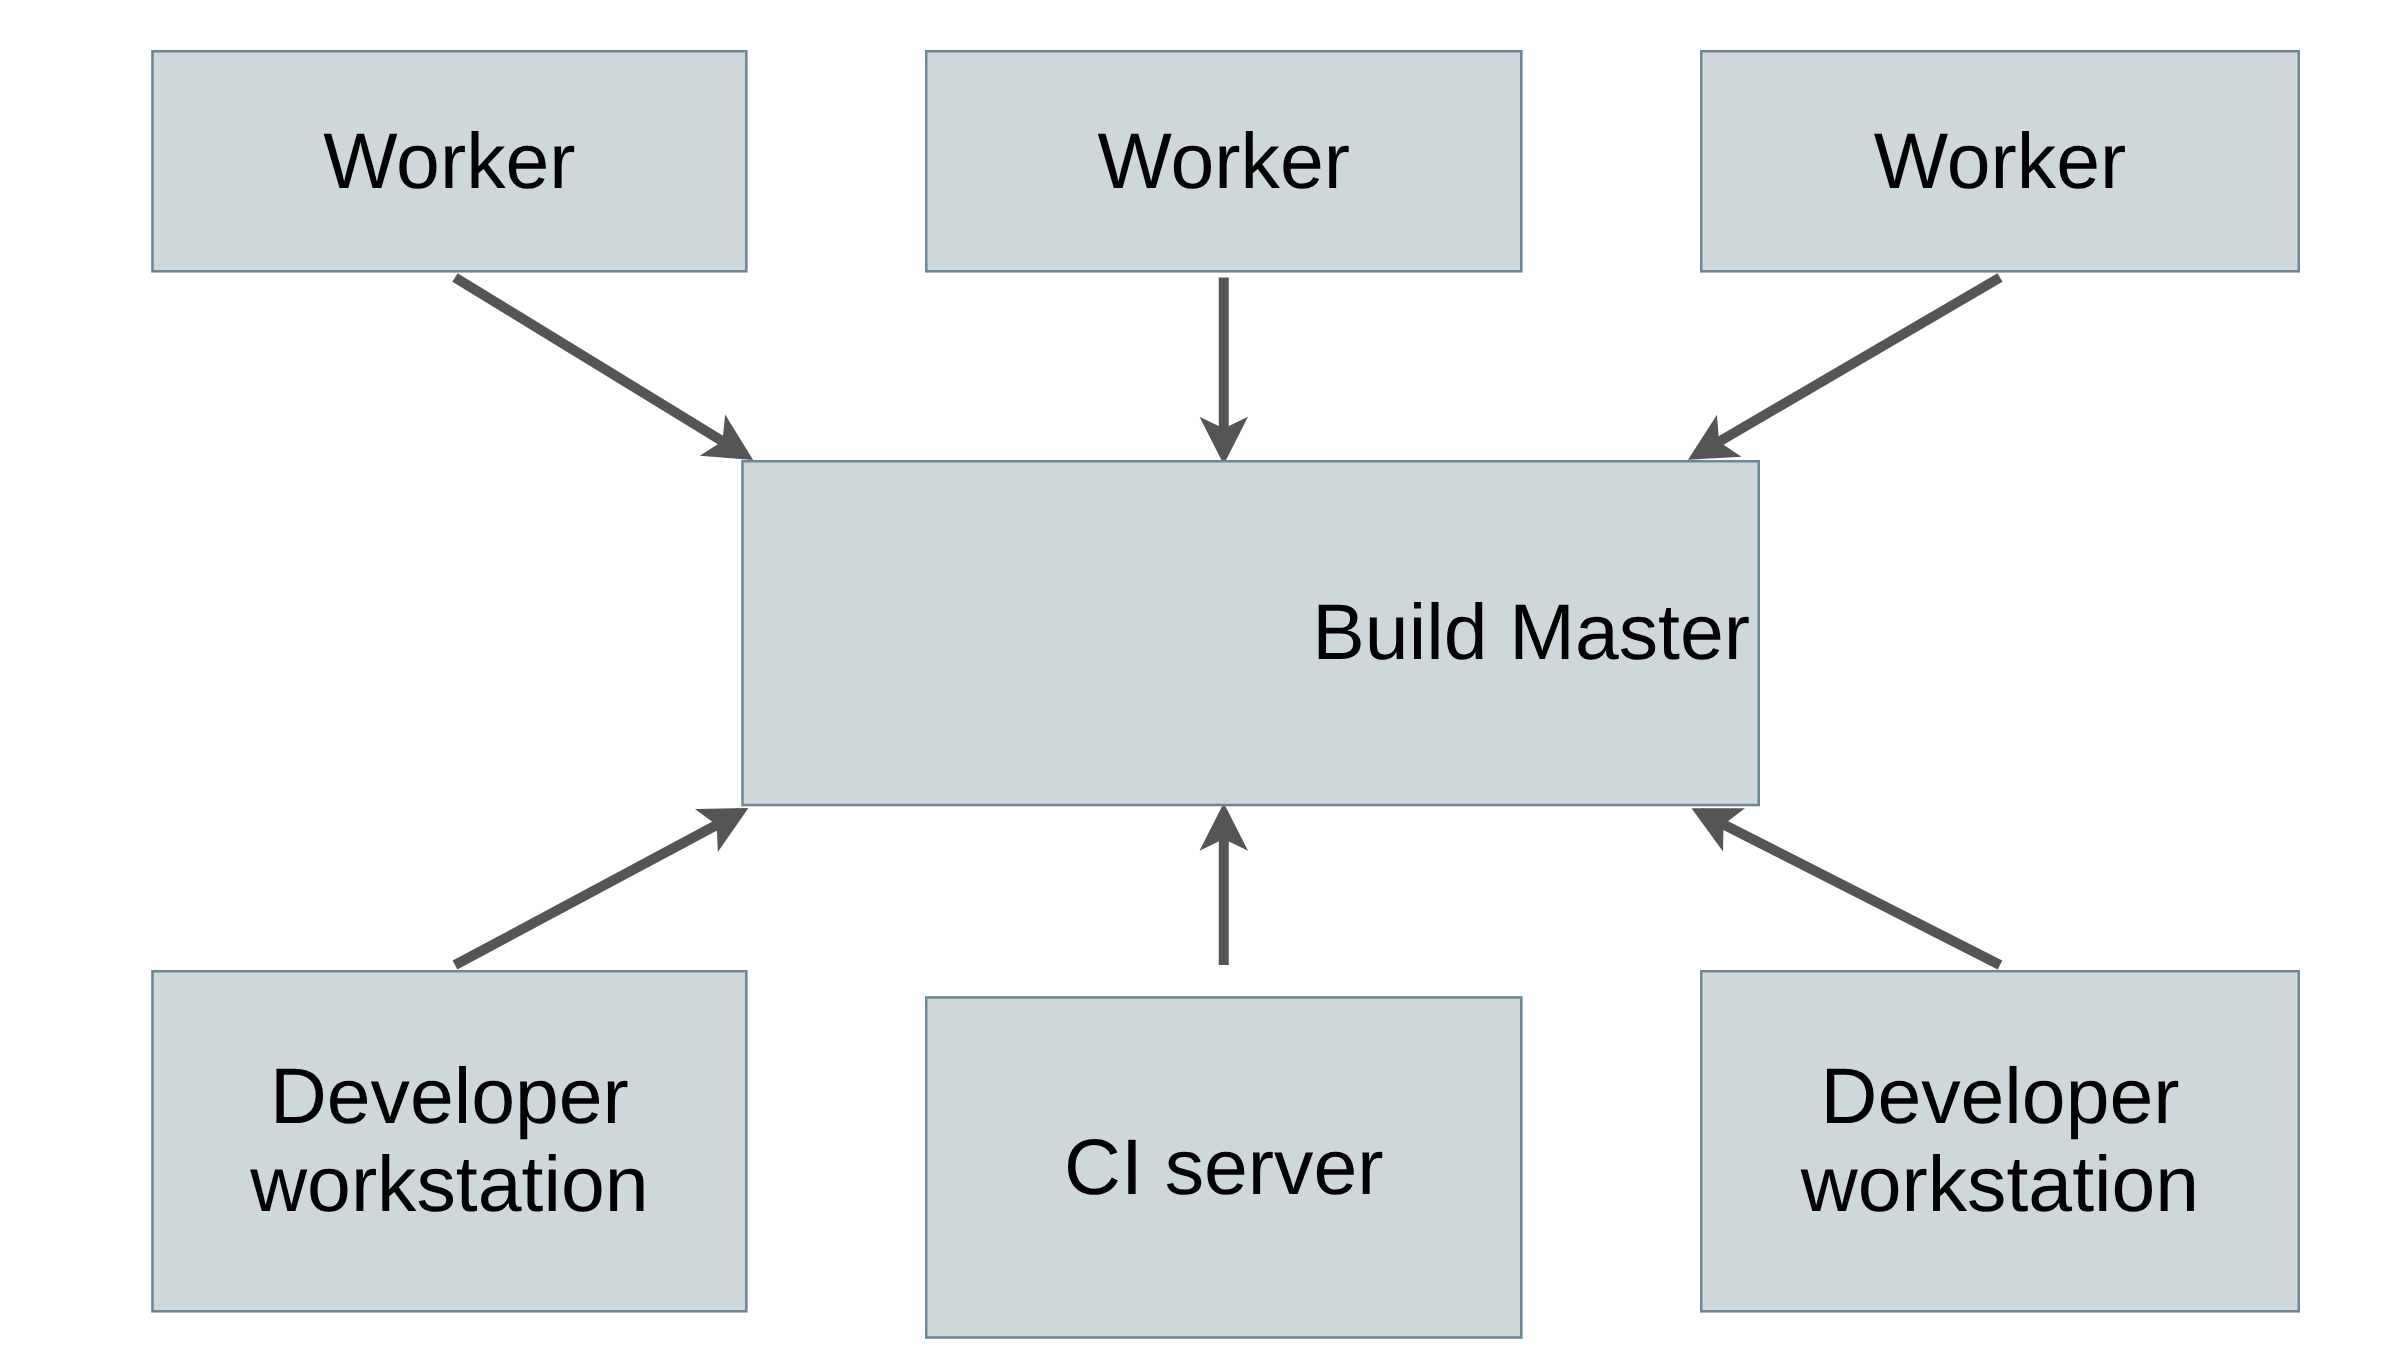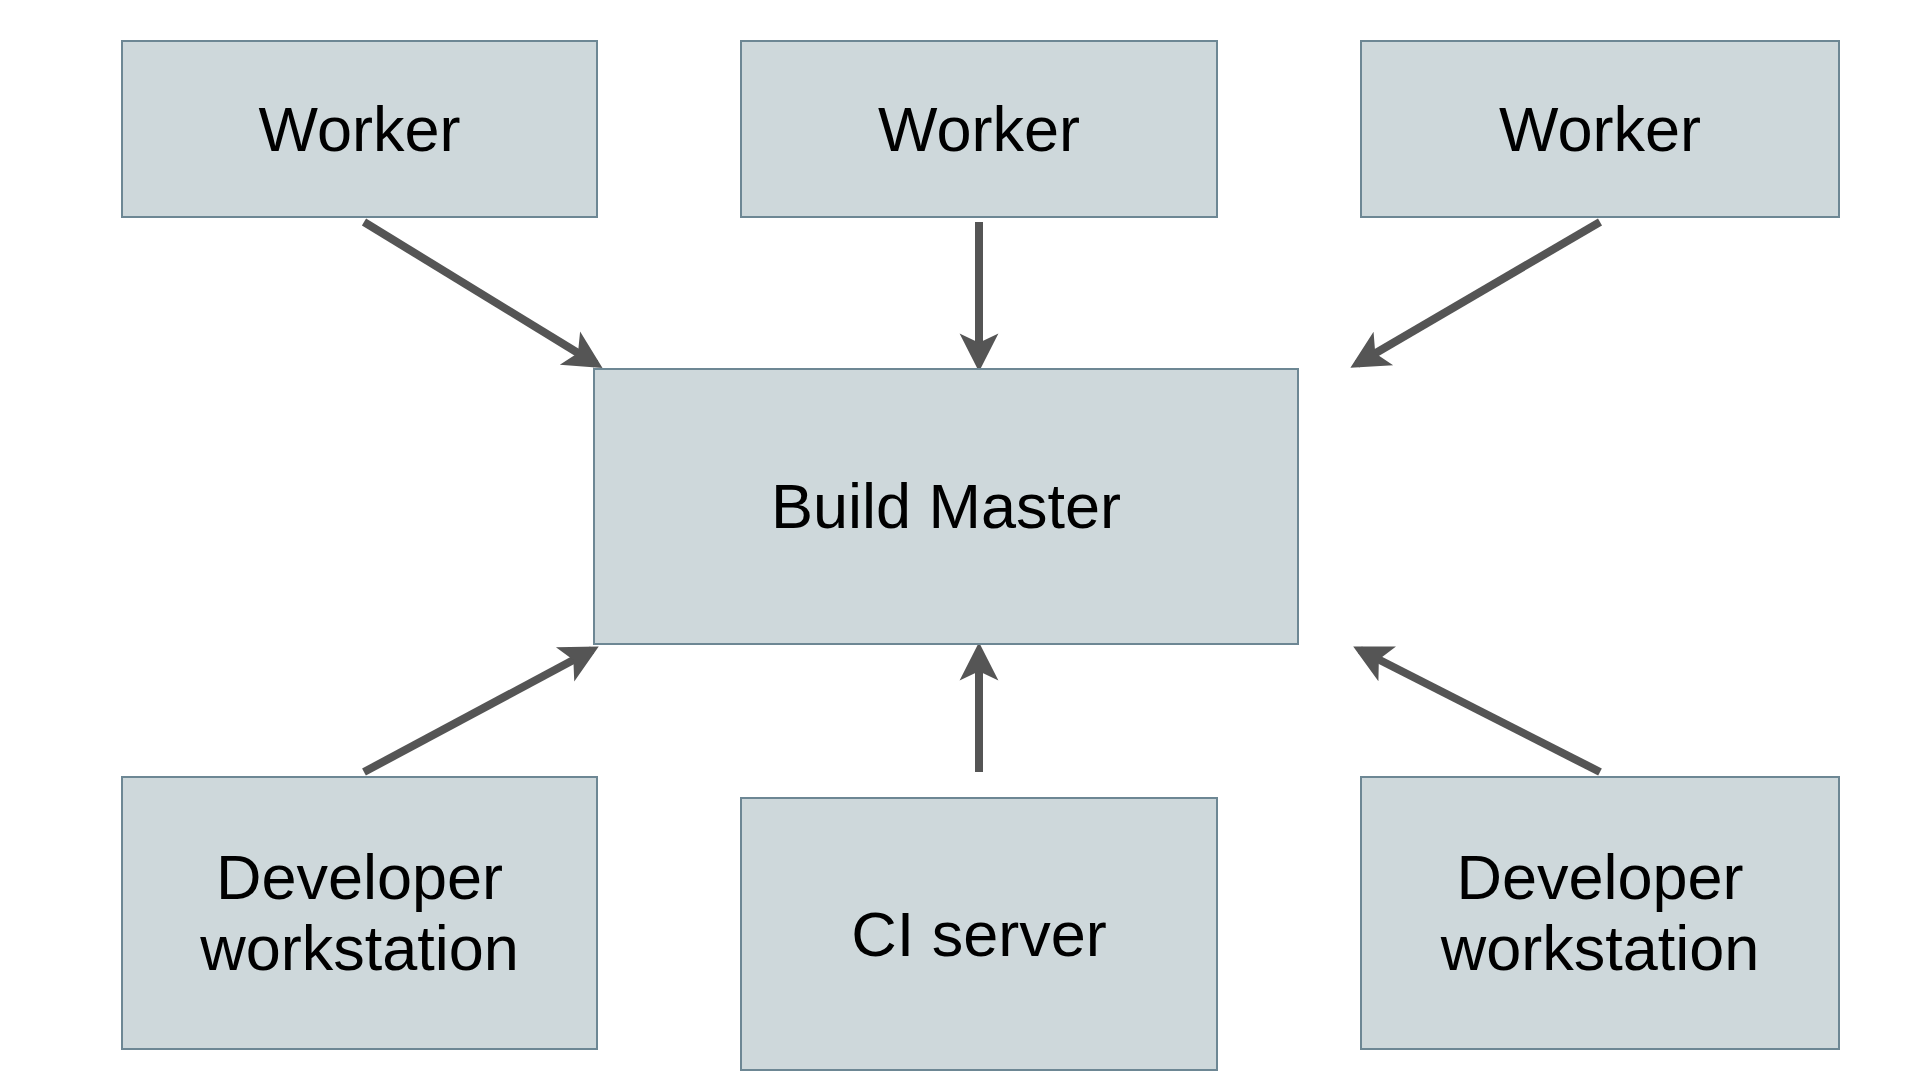--- a/index.html
+++ b/index.html
@@ -44,21 +44,21 @@
     padding: 0 6px;
     white-space: pre-line;
   }
 
   
   #node-worker-1 { left: 121px;  top: 40px;  width: 477px; height: 178px; font-size: 63px; }
   #node-worker-2 { left: 740px;  top: 40px;  width: 478px; height: 178px; font-size: 63px; }
   #node-worker-3 { left: 1360px; top: 40px;  width: 480px; height: 178px; font-size: 63px; }
 
   
-  #node-build-master { left: 593px; top: 368px; width: 706px; height: 277px; font-size: 63px; }
+  #node-build-master { left: 593px; top: 368px; width: 815px; height: 277px; font-size: 63px; justify-content: flex-end; }
 
   
   #node-dev-workstation-left  { left: 121px;  top: 776px; width: 477px; height: 274px; font-size: 63px; }
   #node-ci-server             { left: 740px;  top: 797px; width: 478px; height: 274px; font-size: 63px; }
   #node-dev-workstation-right { left: 1360px; top: 776px; width: 480px; height: 274px; font-size: 63px; }
 </style>
 </head>
 <body>
 
 <div id="diagram-canvas">

